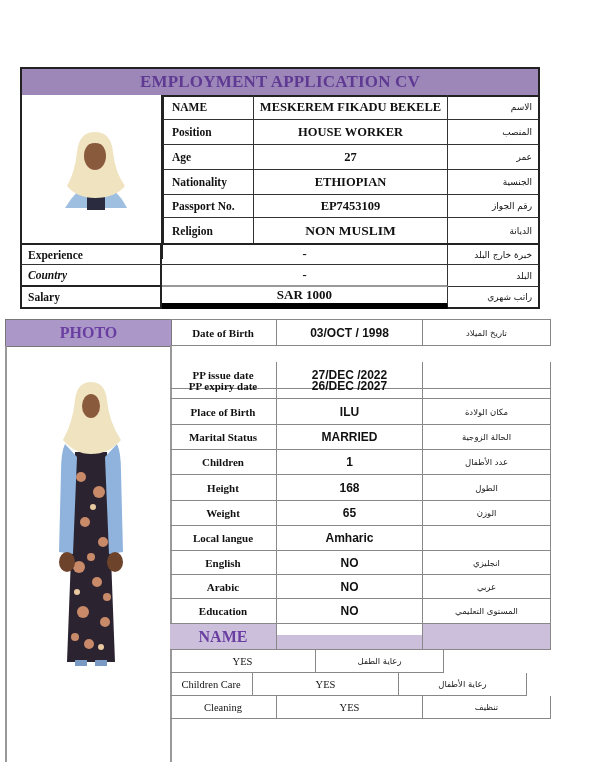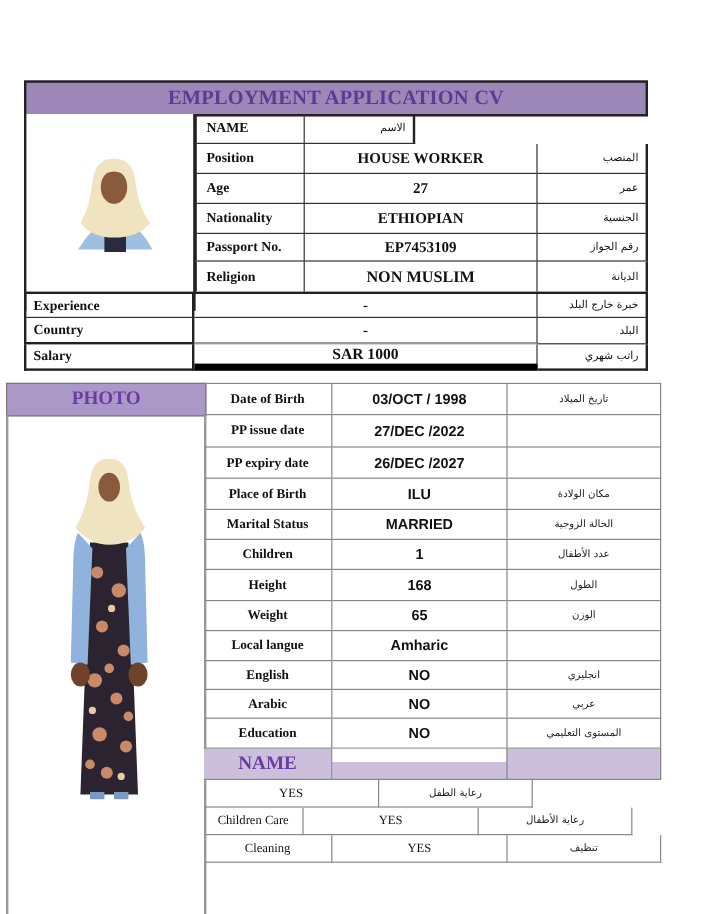--- a/index.html
+++ b/index.html
@@ -57,20 +57,21 @@
         <rect x="30" y="68" width="18" height="14" fill="#2b2b40"></rect>
         <path d="M38 4 Q22 4 20 24 Q18 44 10 58 Q20 70 38 70 Q58 70 68 58 Q58 44 56 24 Q54 4 38 4 Z" fill="#efe3c0"></path>
         <ellipse cx="38" cy="28" rx="11" ry="14" fill="#8a5a3c"></ellipse>
         <path d="M26 20 Q38 10 50 20 L50 16 Q38 6 26 16 Z" fill="#efe3c0"></path>
       </svg>
     </div>
   </div>
 
   <div class="t-row" style="left:142px;top:28px;width:378px;height:25px;">
     <div class="t-cell lbl" style="width:92px;border-left:2px solid #222;">NAME</div>
+    <div class="t-cell val" style="width:194px;">MESKEREM FIKADU BEKELE</div>
     <div class="t-cell ar" style="width:92px;border-right:2px solid #222;">الاسم</div>
   </div>
   <div class="t-row" style="left:142px;top:53px;width:378px;height:25px;">
     <div class="t-cell lbl" style="width:92px;border-left:2px solid #222;">Position</div>
     <div class="t-cell val" style="width:194px;">HOUSE WORKER</div>
     <div class="t-cell ar" style="width:92px;border-right:2px solid #222;">المنصب</div>
   </div>
   <div class="t-row" style="left:142px;top:78px;width:378px;height:25px;">
     <div class="t-cell lbl" style="width:92px;border-left:2px solid #222;">Age</div>
     <div class="t-cell val" style="width:194px;">27</div>
@@ -91,21 +92,21 @@
     <div class="t-cell val" style="width:194px;border-bottom:none;font-size:13.5px;text-align:right;">NON MUSLIM</div>
     <div class="t-cell ar" style="width:92px;border-right:2px solid #222;border-bottom:none;">الديانة</div>
   </div>
 
   <div class="t-row" style="left:0;top:176px;width:520px;height:22px;border-top:2px solid #222;">
     <div class="t-cell lbl" style="width:142px;border-left:2px solid #222;border-right:2px solid #222;padding-left:6px;">Experience</div>
     <div class="t-cell val" style="width:286px;">-</div>
     <div class="t-cell ar" style="width:92px;border-right:2px solid #222;">خبرة خارج البلد</div>
   </div>
   <div class="t-row" style="left:0;top:198px;width:520px;height:22px;">
-    <div class="t-cell lbl" style="width:142px;border-left:2px solid #222;border-right:2px solid #222;border-bottom:2px solid #222;padding-left:6px;">Country</div>
+    <div class="t-cell lbl" style="width:142px;border-left:2px solid #222;border-right:2px solid #222;border-bottom:2px solid #222;padding-left:6px;font-style:italic;">Country</div>
     <div class="t-cell val" style="width:286px;border-bottom:2px solid #999;">-</div>
     <div class="t-cell ar" style="width:92px;border-right:2px solid #222;">البلد</div>
   </div>
   <div class="t-row" style="left:0;top:220px;width:520px;height:22px;">
     <div class="t-cell lbl" style="width:142px;border-left:2px solid #222;border-right:2px solid #222;border-bottom:2px solid #222;padding-left:6px;">Salary</div>
     <div class="t-cell val" style="width:286px;border-bottom:6px solid #000000;font-size:13px;">SAR 1000</div>
     <div class="t-cell ar" style="width:92px;border-right:2px solid #222;border-bottom:2px solid #222;">راتب شهري</div>
   </div>
 </div>
 
@@ -149,21 +150,21 @@
         <ellipse cx="36" cy="24" rx="9" ry="12" fill="#8a5a3c"></ellipse>
       </svg>
     </div>
   </div>
 
   <div class="b-row" style="top:0;height:27px;width:381px;border-top:1px solid #888;">
     <div class="b-cell lbl" style="width:107px;">Date of Birth</div>
     <div class="b-cell val" style="width:146px;">03/OCT / 1998</div>
     <div class="b-cell ar" style="width:128px;">تاريخ الميلاد</div>
   </div>
-  <div class="b-row" style="top:27px;height:27px;width:381px;">
+  <div class="b-row" style="top:43px;height:27px;width:381px;">
     <div class="b-cell lbl" style="width:107px;">PP issue date</div>
     <div class="b-cell val" style="width:146px;">27/DEC /2022</div>
     <div class="b-cell ar" style="width:128px;"></div>
   </div>
   <div class="b-row" style="top:54px;height:26px;width:381px;">
     <div class="b-cell lbl" style="width:107px;">PP expiry date</div>
     <div class="b-cell val" style="width:146px;">26/DEC /2027</div>
     <div class="b-cell ar" style="width:128px;"></div>
   </div>
   <div class="b-row" style="top:80px;height:26px;width:381px;">

